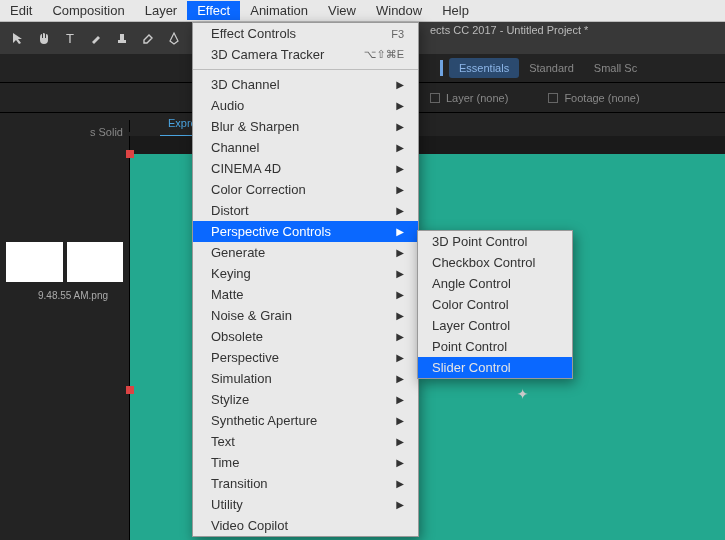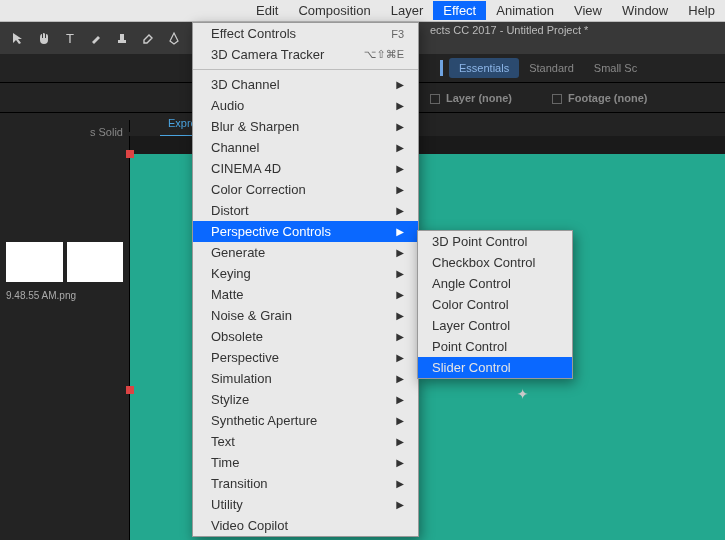--- a/index.html
+++ b/index.html
@@ -1,50 +1,50 @@
 <!DOCTYPE html>
 <html><head>
 <meta charset="utf-8">
 <style>
 * { margin: 0; padding: 0; box-sizing: border-box; font-family: -apple-system, "Helvetica Neue", Arial, sans-serif; }
 body { width: 725px; height: 540px; background: #1e1e1e; overflow: hidden; position: relative; }
 
 
-.menubar { height: 22px; background: #e8e8e8; border-bottom: 1px solid #bbb; display: flex; align-items: center; font-size: 13px; color: #333; justify-content: flex-end; }
+.menubar { height: 22px; background: #e8e8e8; border-bottom: 1px solid #bbb; display: flex; align-items: center; font-size: 13px; color: #333; }
 .menubar-item { padding: 2px 10px; cursor: default; }
 .menubar-item.active { background: #0a68ff; color: #fff; }
 
 
 .toolbar { height: 32px; background: #383838; display: flex; align-items: center; padding: 0 6px; gap: 2px; position: relative; }
 .tool-btn { width: 24px; height: 24px; display: flex; align-items: center; justify-content: center; color: #ccc; }
 .title-center { position: absolute; left: 430px; top: 2px; font-size: 11px; color: #bbb; }
 
 
 .workspace-bar { height: 28px; background: #232323; display: flex; align-items: center; padding-left: 440px; font-size: 11px; color: #888; }
 .ws { padding: 4px 10px; }
 .ws.active { background: #2b4a6f; color: #8db6e8; border-radius: 3px; }
 .accent { display:inline-block; width:3px; height:16px; background:#6fa3e0; margin-right:6px; vertical-align:middle;}
 
 
 .panels-row { display: flex; height: 30px; background: #232323; border-top: 1px solid #000; }
 .panel-left { width: 130px; font-size: 11px; color: #888; padding: 6px; text-align: right; border-right: 1px solid #000; margin-top: 37px;}
 .panel-tabs { flex: 1; display: flex; align-items: center; padding-left: 300px; font-size: 11px; color: #888; }
-.panel-token { display:flex; align-items:flex-end; gap:6px; margin-right:40px;font-weight:bold;}
+.panel-token { display:flex; align-items:center; gap:6px; margin-right:40px;}
 .panel-sq { width:10px; height:10px; border:1px solid #666; }
 
 .second-row { height: 24px; background: #232323; border-top: 1px solid #000; display:flex; }
 .second-left { width:130px; }
 .tab-expr { margin-left: 30px; font-size:11px; color:#4aa3df; padding:4px 8px; border-bottom: 1px solid #4aa3df;}
 
 
 .viewport { position: relative; background: #1a1a1a; height: calc(540px - 22px - 32px - 28px - 30px - 24px); display:flex; }
 .left-col { width: 130px; background:#232323; border-right:1px solid #000; padding:4px; }
 .thumb { width:58px; height:40px; background:#fff; margin:2px;}
 .thumb + .thumb { display:inline-block; margin-left:2px;}
-.filename { font-size:10px; color:#aaa; margin-top:4px; padding:2px;}
+.filename { font-size:10px; color:#aaa; margin-top:4px; padding:2px;margin-left:32px;}
 .canvas-wrap { flex:1; background:#1a1a1a; position:relative; padding:18px 0 0 0;}
 .canvas { position:absolute; left:0; top:18px; right:0; bottom:0; background:#23a88f; }
 .handle { position:absolute; width:8px; height:8px; background:#d44; }
 .handle.tl { left:-4px; top:14px; }
 .handle.ml { left:-4px; top:62%; }
 .center-mark { position:absolute; left:65%; top:62%; color:#ccc; font-size:14px;}
 
 
 .menu { position:absolute; left:192px; top:22px; width:227px; background:#e9e9e9; border:1px solid #999; box-shadow: 2px 4px 12px rgba(0,0,0,.4); font-size:13px; color:#333; z-index:10; }
 .menu-row { display:flex; align-items:center; justify-content:space-between; padding:3px 14px 3px 18px; }

